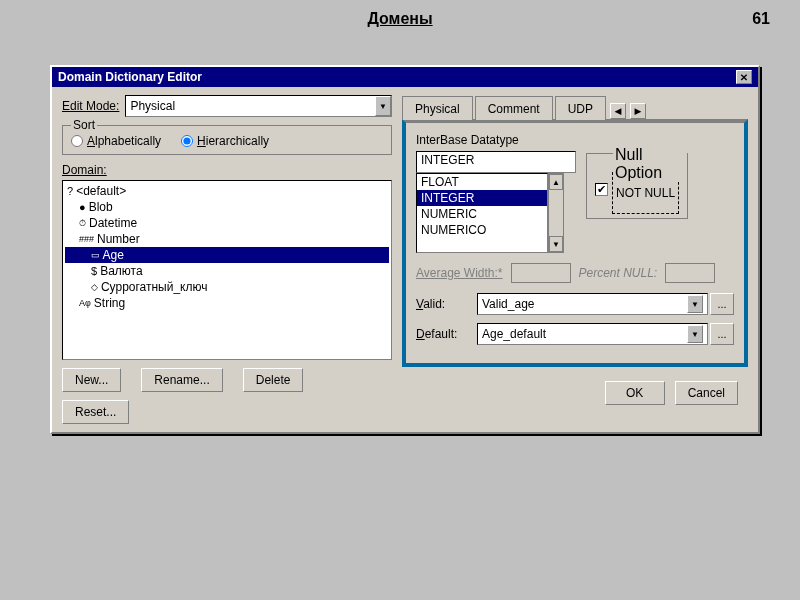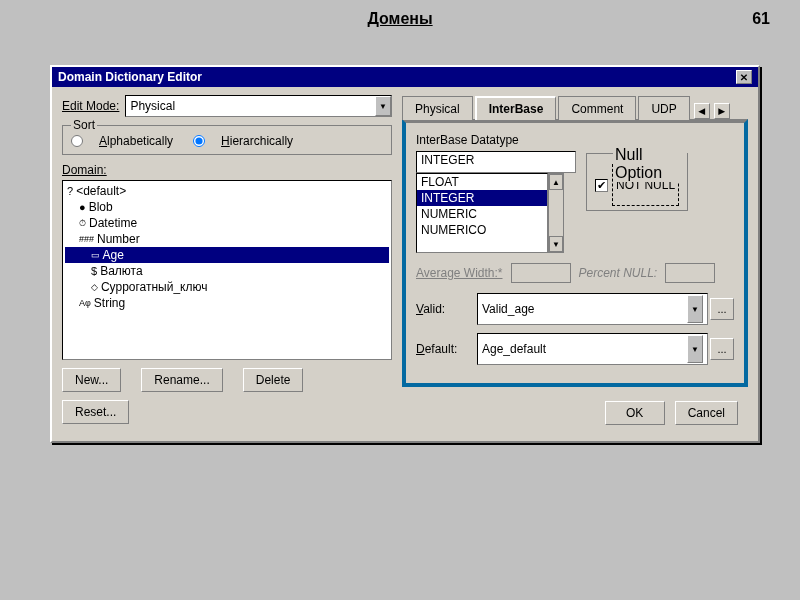--- a/index.html
+++ b/index.html
@@ -141,21 +141,21 @@
 
     .sort-options {
       display: flex;
       gap: 20px;
       margin-top: 4px;
     }
 
     .radio-label {
       display: flex;
       align-items: center;
-      gap: 16px;
+      gap: 4px;
       font-size: 12px;
       cursor: pointer;
     }
 
     .radio-label input[type="radio"] {
       width: 12px;
       height: 12px;
       margin: 0;
       cursor: pointer;
     }
@@ -378,20 +378,21 @@
       align-items: center;
       justify-content: center;
       font-size: 11px;
       cursor: pointer;
     }
 
     .not-null-label {
       font-size: 12px;
       border: 1px dashed #000;
       padding: 13px 3px;
+      margin-top: 8px;
     }
 
     .avg-row {
       display: flex;
       align-items: center;
       gap: 8px;
       margin-bottom: 10px;
     }
 
     .avg-label {
@@ -435,21 +436,21 @@
 
     .field-select-wrapper {
       display: flex;
       align-items: center;
       gap: 2px;
       flex: 1;
     }
 
     .field-select {
       flex: 1;
-      height: 32px;
+      height: 22px;
       background: #fff;
       border: 1px solid #808080;
       border-top-color: #000;
       border-left-color: #000;
       font-size: 12px;
       padding: 1px 4px;
       display: flex;
       align-items: center;
       justify-content: space-between;
     }
@@ -576,23 +577,20 @@
         <button class="win-btn">
           <span>Reset...</span>
         </button>
       </div>
     </div>
 
     <div class="right-panel">
       <div class="tabs-row">
         <div class="tab">
           <span>Physical</span>
-        </div>
-        <div class="tab active">
-          <span>InterBase</span>
         </div>
         <div class="tab">
           <span>Comment</span>
         </div>
         <div class="tab">
           <span>UDP</span>
         </div>
         <div class="tab-nav-btn">◀</div>
         <div class="tab-nav-btn">▶</div>
       </div>

